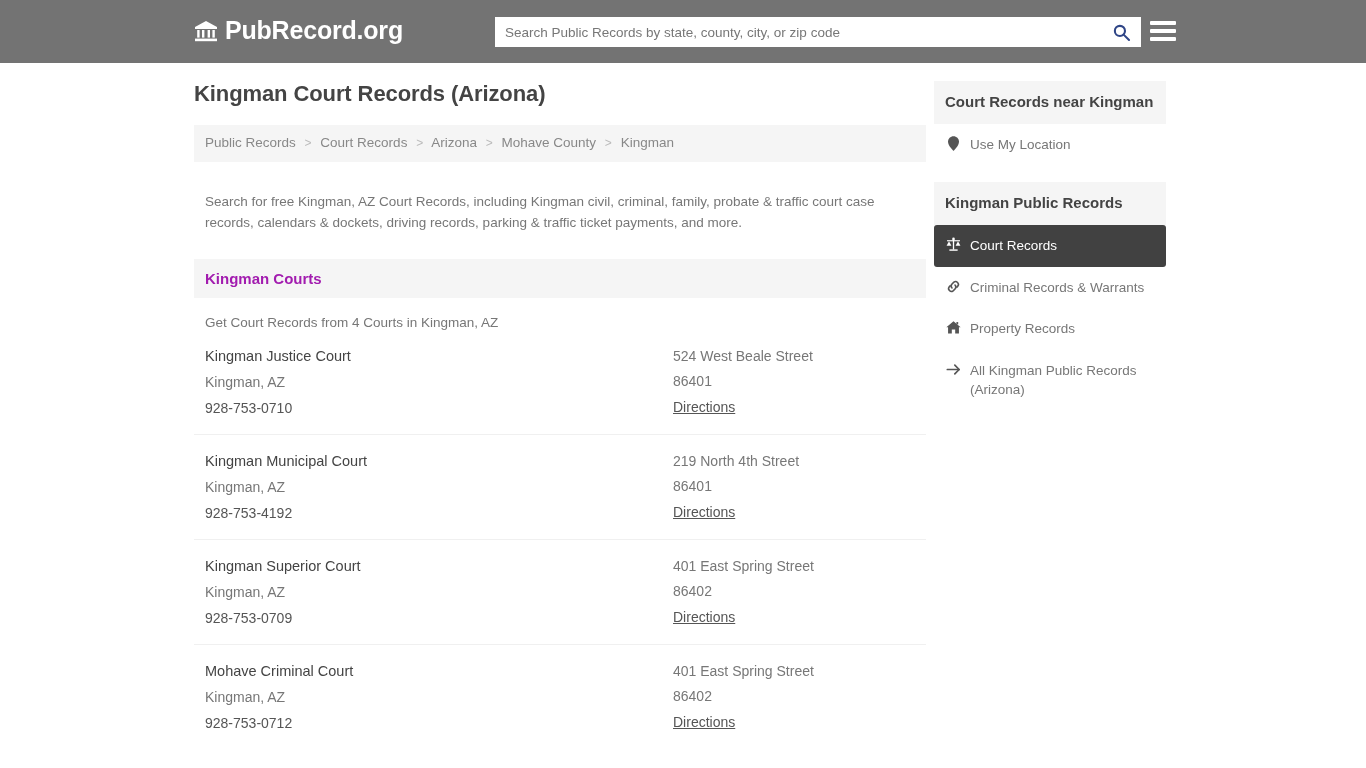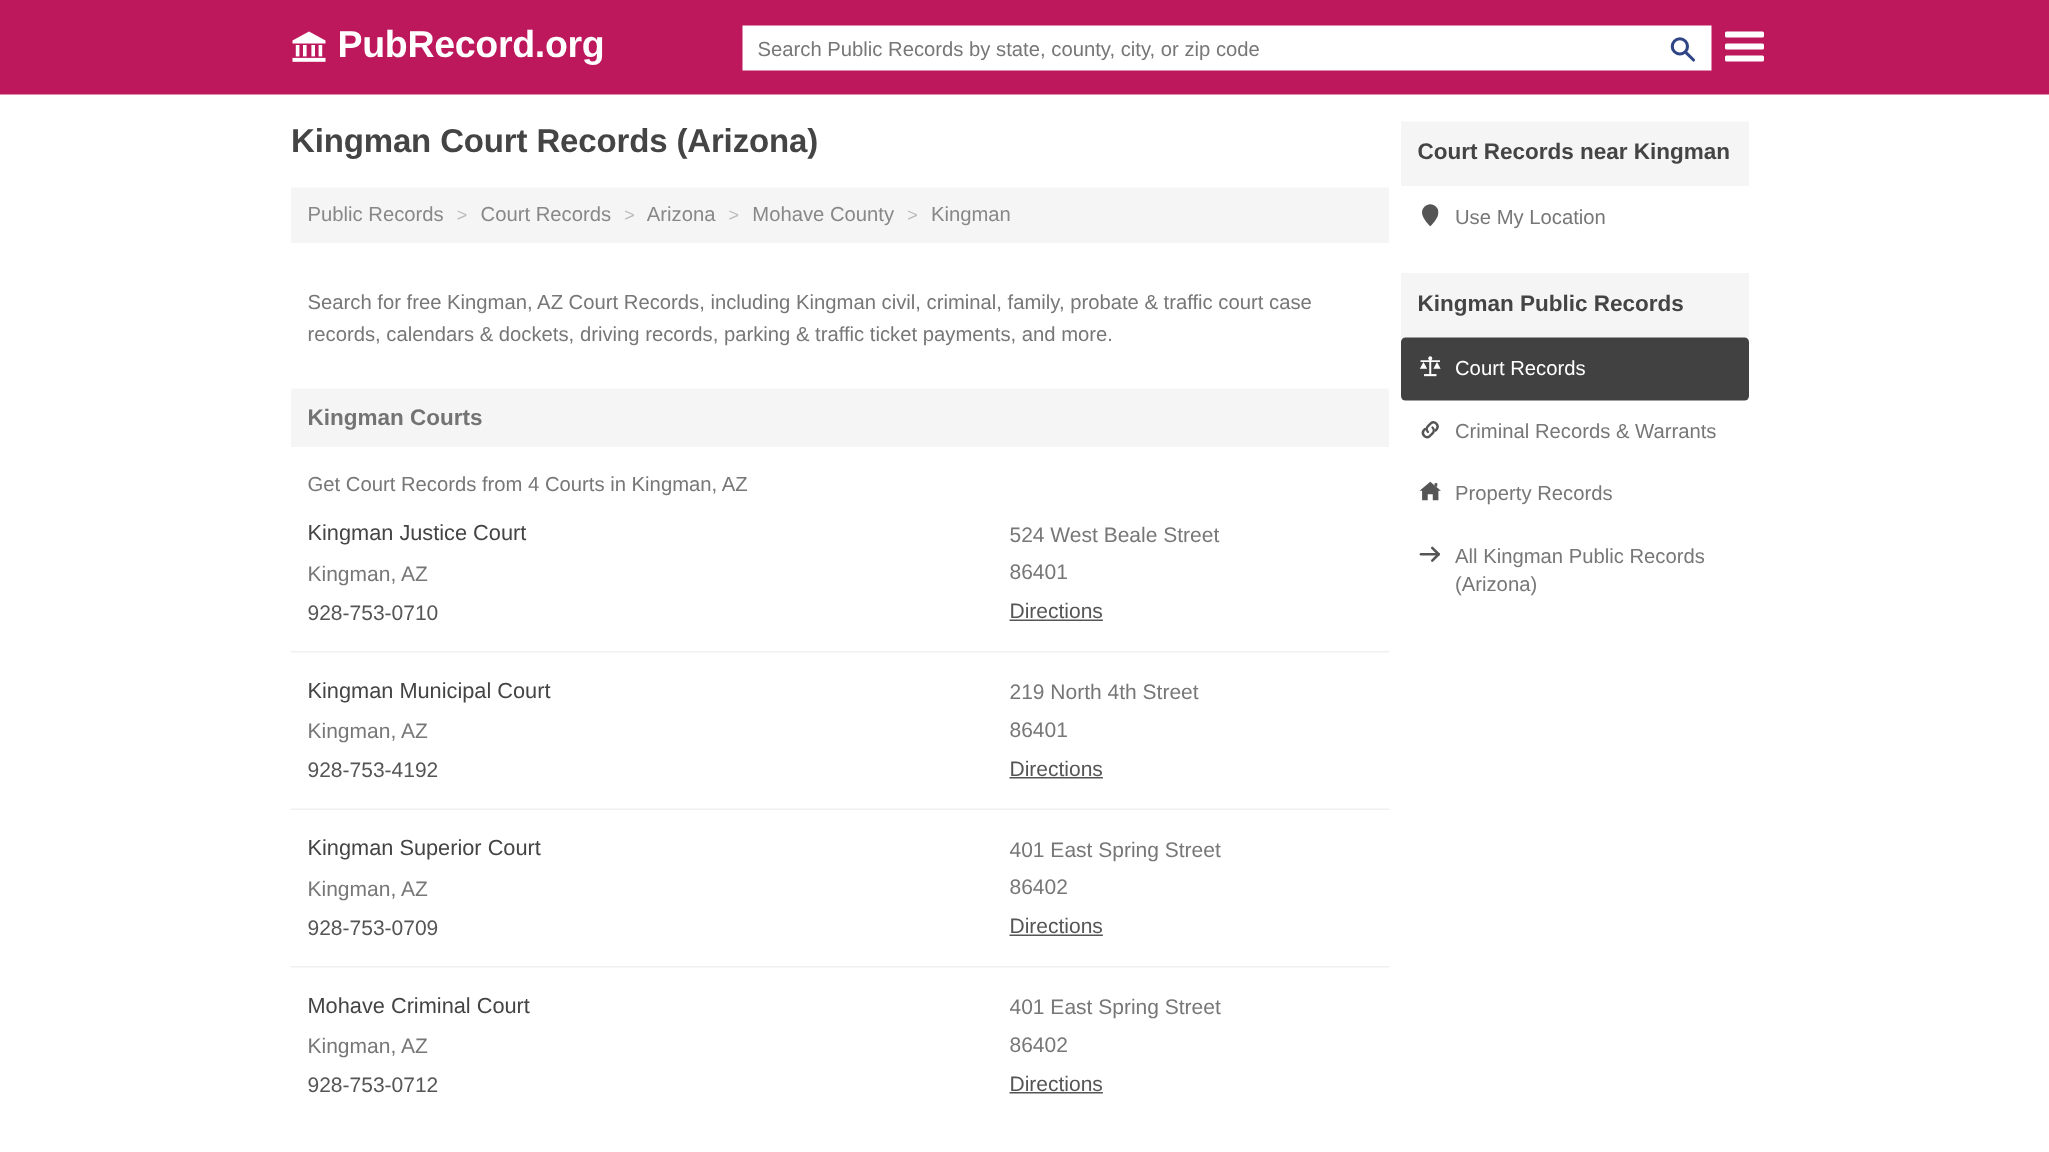--- a/index.html
+++ b/index.html
@@ -9,21 +9,21 @@
     width: 1366px; height: 768px;
     overflow: hidden;
     background: #ffffff;
     font-family: "Liberation Sans", sans-serif;
     -webkit-font-smoothing: antialiased;
   }
 
   
   .site-header {
     height: 63px;
-    background: #be185d;
+    background: #737373;
     display: flex;
     align-items: center;
     position: relative;
   }
   .brand {
     position: absolute;
     left: 194px;
     top: 18px;
     display: flex;
     align-items: center;
@@ -127,21 +127,21 @@
     color: #777777;
     max-width: 720px;
   }
 
   .section-head {
     background: #f5f5f5;
     padding: 11px 11px;
     margin-top: 25px;
     font-size: 15px;
     font-weight: bold;
-    color: #737373;
+    color: #a21caf;
   }
 
   .section-sub {
     padding: 17px 11px 0 11px;
     font-size: 13.5px;
     color: #777777;
   }
 
   .entry {
     display: flex;

